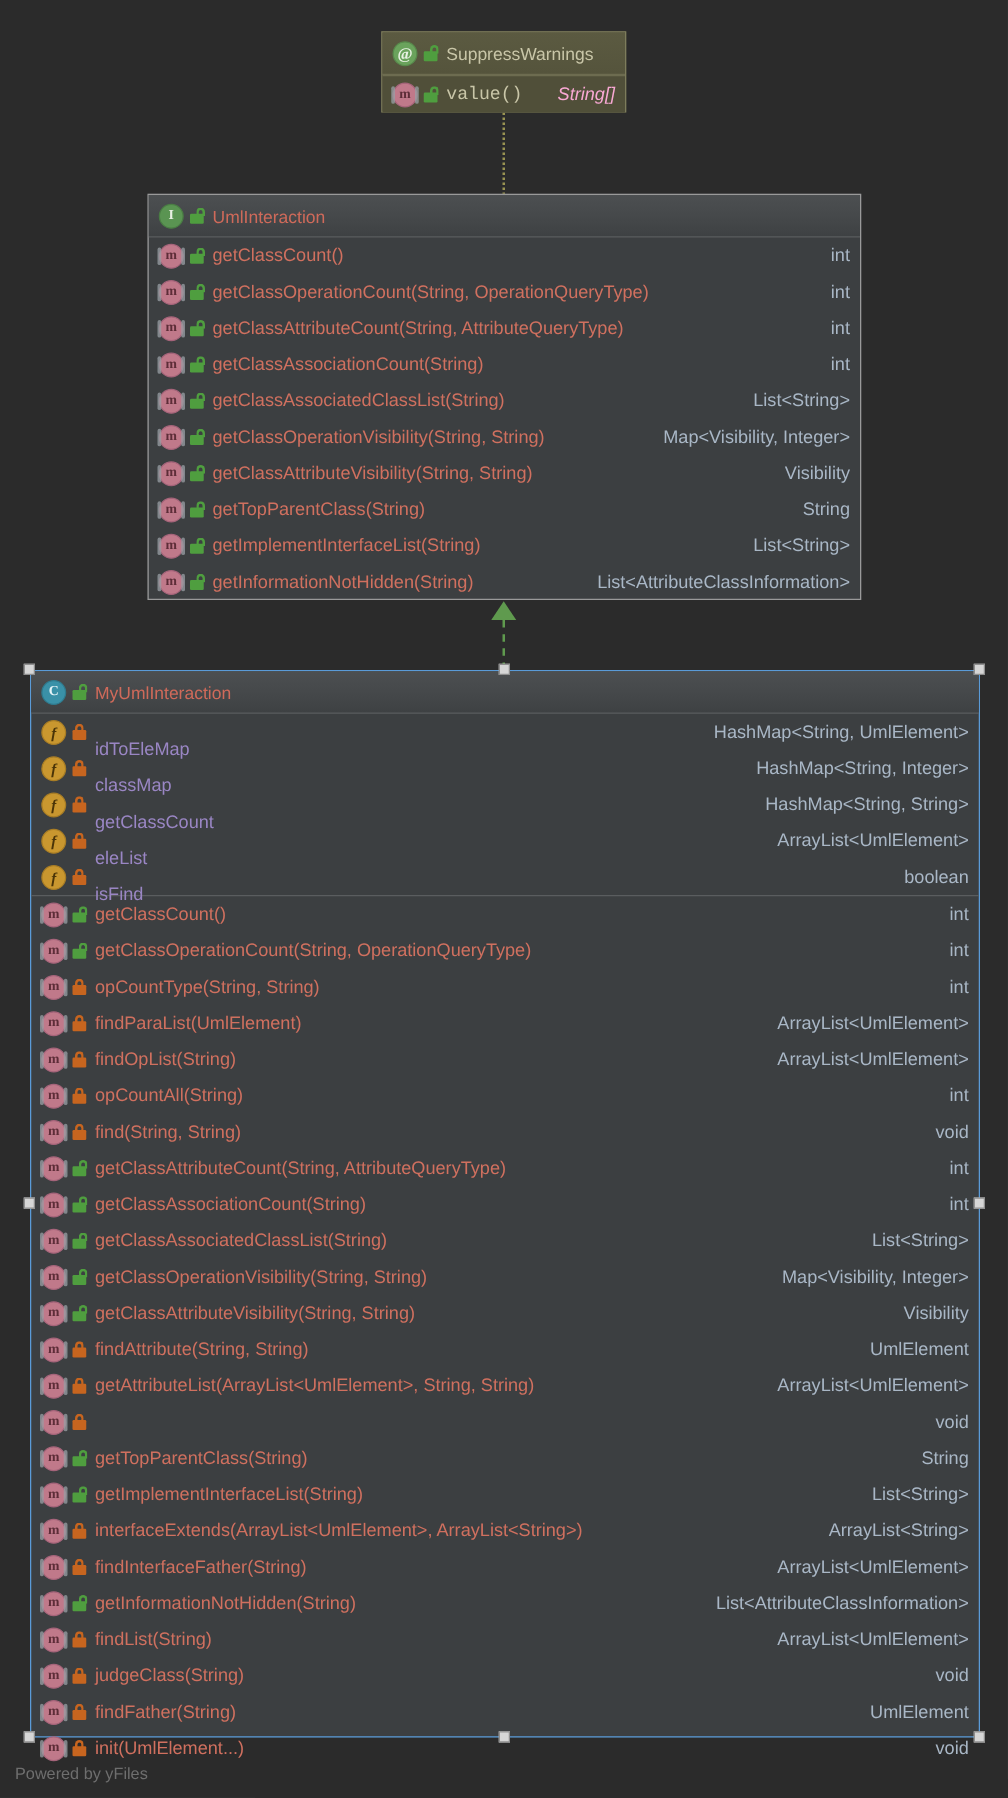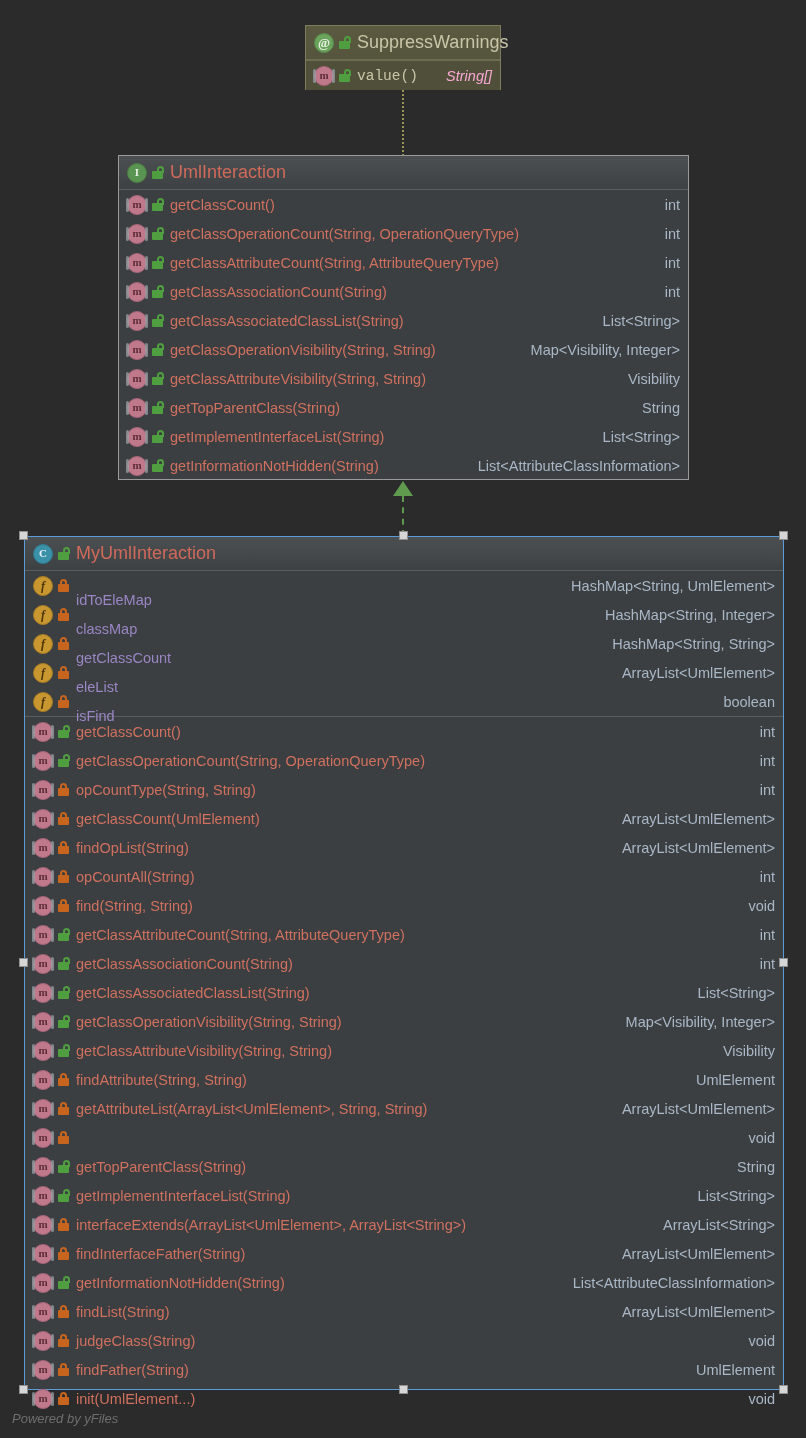--- a/index.html
+++ b/index.html
@@ -44,21 +44,21 @@
     background: #504f39;
     border: 1px solid #7d7c5c;
   }
   .node.anno .row {
     background: #504f39;
     border-top: 1px solid #6d6c50;
   }
 
   .node-title {
     color: #cf6a5a;
-    font-size: 18px;
+    font-size: 14px;
     white-space: nowrap;
   }
   .node.anno .node-title {
     color: #c9c6a8;
   }
 
   .section {
     border-top: 1px solid #5a5d5f;
   }
   .section.first { border-top: none; }
@@ -208,21 +208,20 @@
     border: 1px solid #8f8f8f;
     box-sizing: border-box;
   }
 
   
   .watermark {
     position: absolute;
     color: #6e6e6e;
     font-size: 13px;
     white-space: nowrap;
-    font-style: italic;
   }
 </style>
 </head>
 <body>
 
 <div class="edge dotted-edge" style="left:402px; top:90px; height:66px;"></div>
 
 <div class="edge dashed-edge" style="left:402px; top:496px; height:40px;"></div>
 <div class="arrowhead" style="left:393px; top:481px;"></div>
 
@@ -451,21 +450,21 @@
         <span class="name method">opCountType(String, String)</span>
         <span class="spacer"></span>
         <span class="ret">int</span>
       </div>
       <div class="row">
         <span class="kind-icon meth">m</span>
         <span class="lock private">
           <i class="shackle"></i>
           <i class="body"></i>
         </span>
-        <span class="name method">getClassCount(UmlElement)</span>
+        <span class="name method">findParaList(UmlElement)</span>
         <span class="spacer"></span>
         <span class="ret">ArrayList&lt;UmlElement&gt;</span>
       </div>
       <div class="row">
         <span class="kind-icon meth">m</span>
         <span class="lock private">
           <i class="shackle"></i>
           <i class="body"></i>
         </span>
         <span class="name method">findOpList(String)</span>

